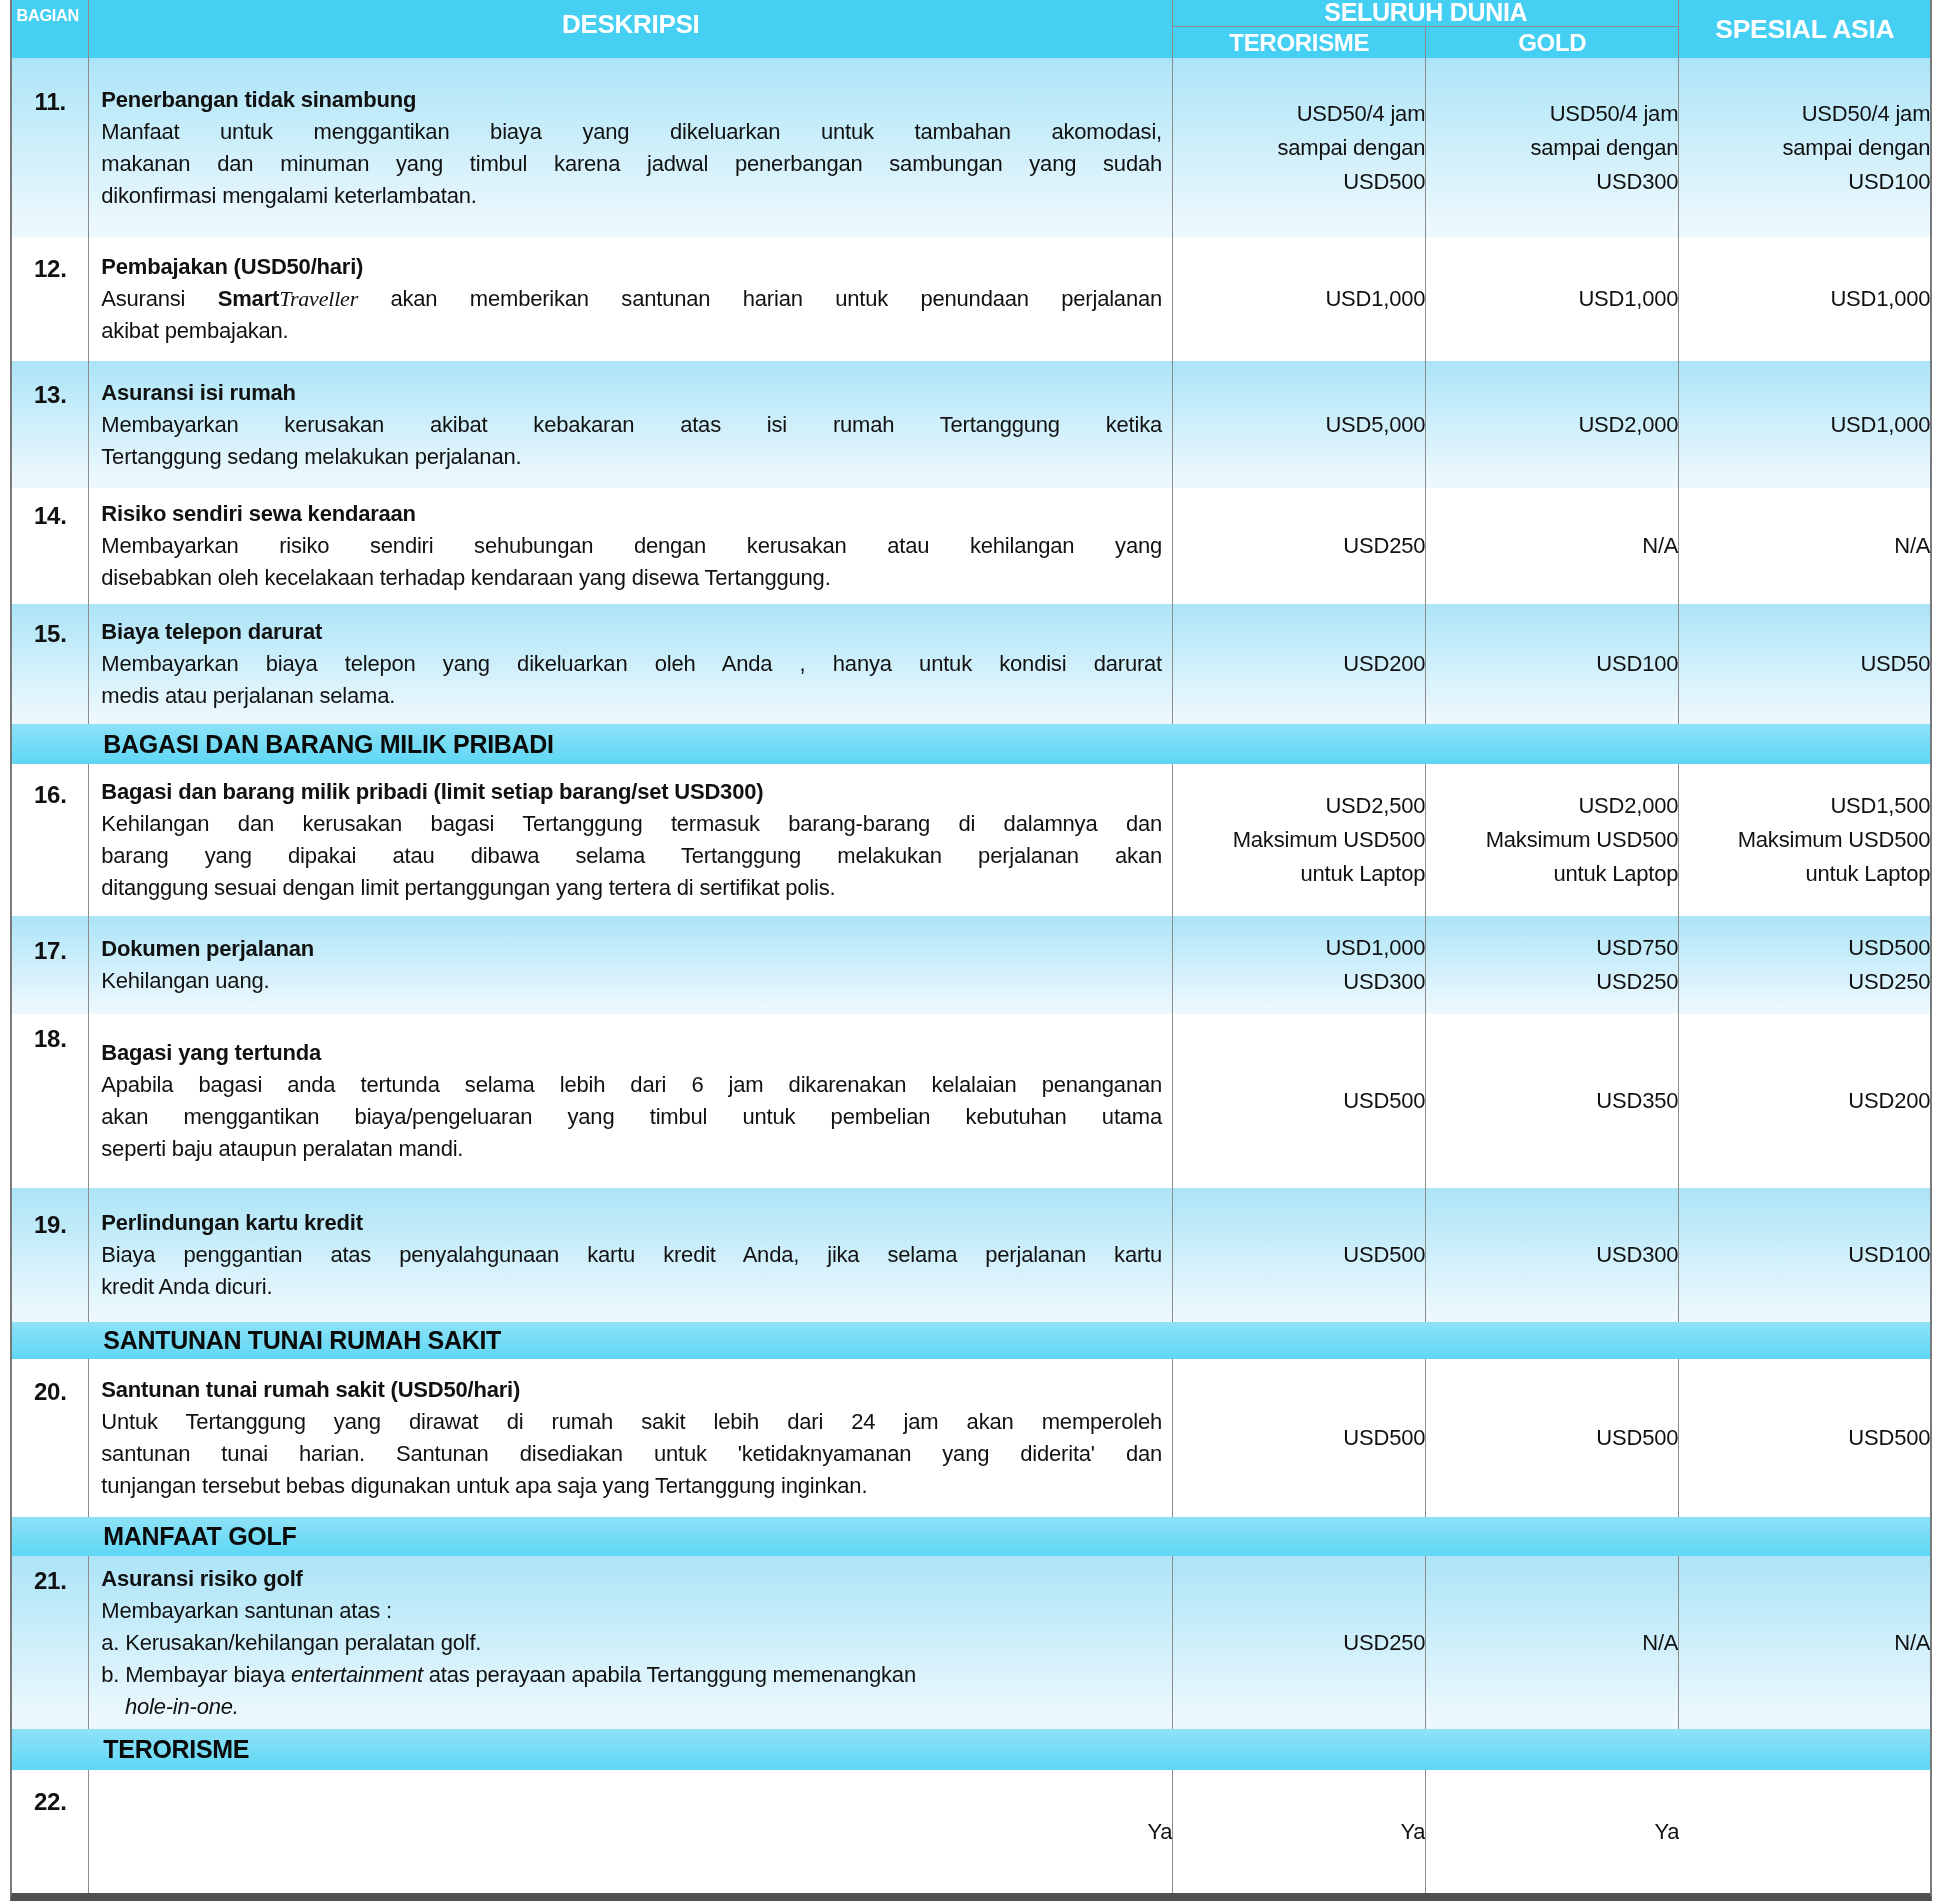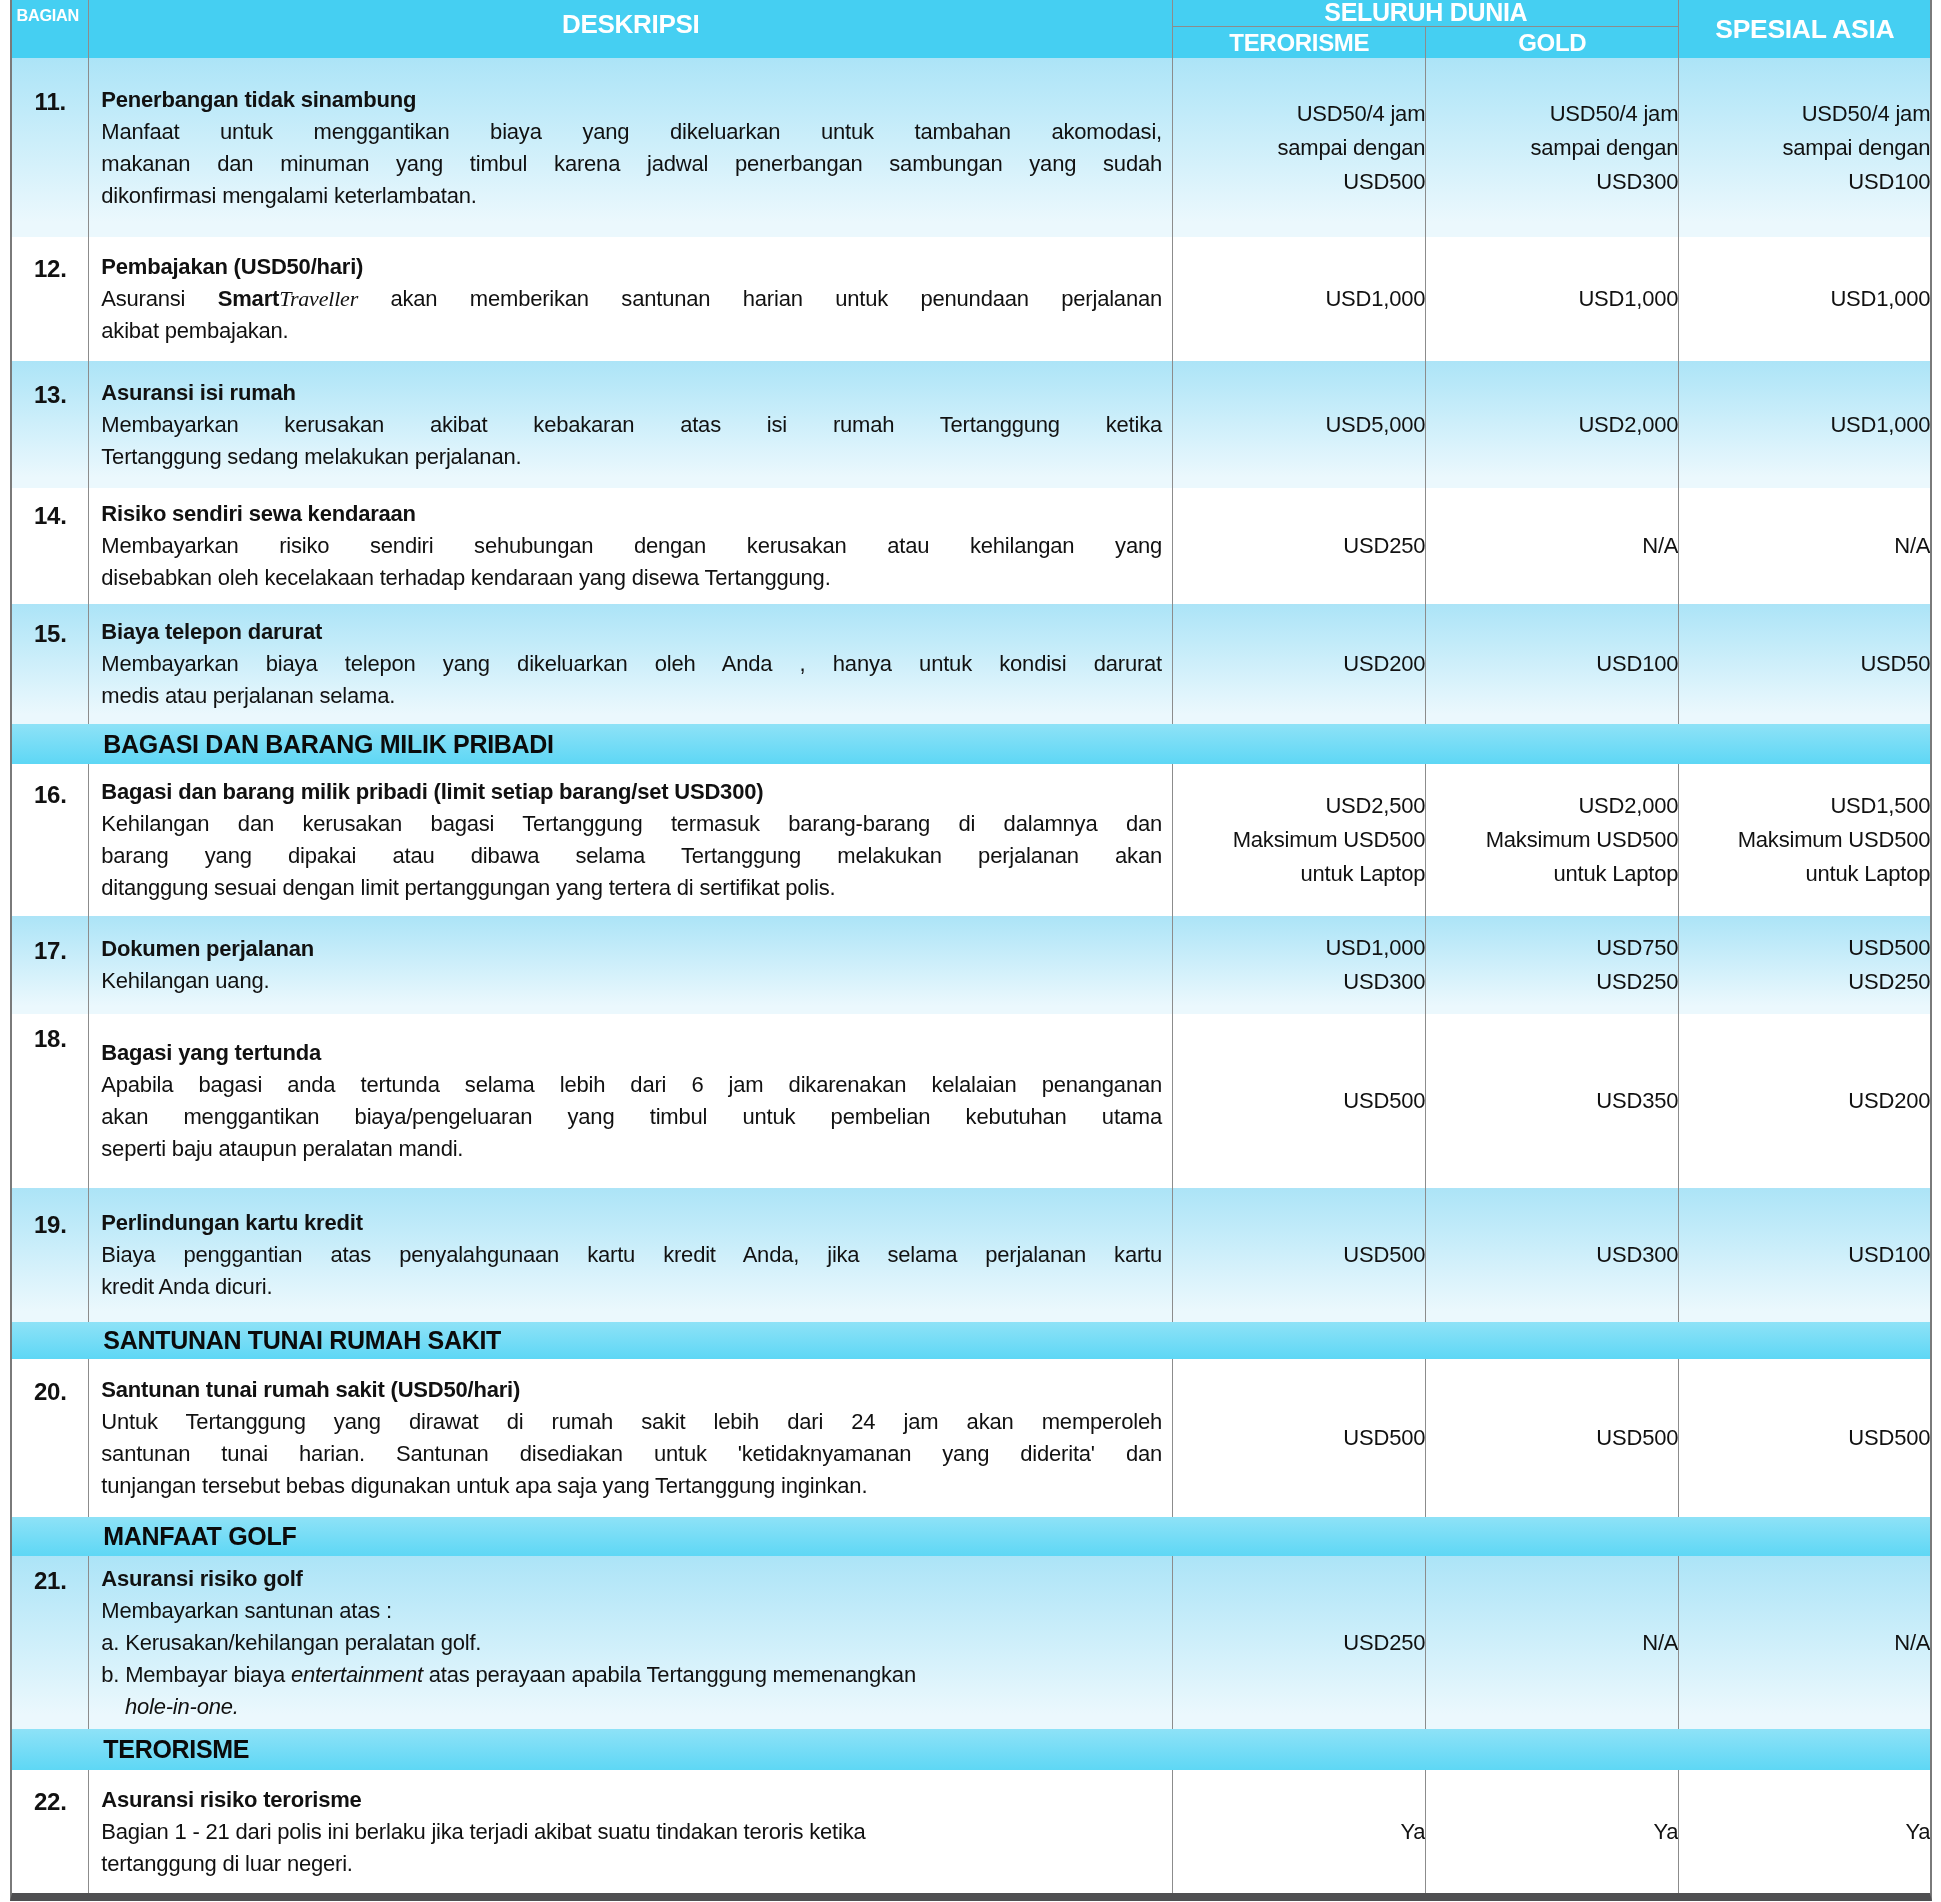--- a/index.html
+++ b/index.html
@@ -310,25 +310,20 @@
           </div>
           <div class="cell val-cell">
             <div class="vline">N/A</div>
           </div>
         </div>
         <div class="band" style="height: 41px;">
           <span class="band-label">TERORISME</span>
         </div>
         <div class="row grid white" style="height: 123px;">
           <div class="cell no-cell br" style="padding-top: 16px;"><span class="row-no">22.</span></div>
-          <div class="cell desc-cell br">
-            <div class="row-title">Asuransi risiko terorisme</div>
-            <div class="dline plain"><span>Bagian 1 - 21 dari polis ini berlaku jika terjadi akibat suatu tindakan teroris ketika</span></div>
-            <div class="dline plain"><span>tertanggung di luar negeri.</span></div>
-          </div>
           <div class="cell val-cell br">
             <div class="vline">Ya</div>
           </div>
           <div class="cell val-cell br">
             <div class="vline">Ya</div>
           </div>
           <div class="cell val-cell">
             <div class="vline">Ya</div>
           </div>
         </div>

